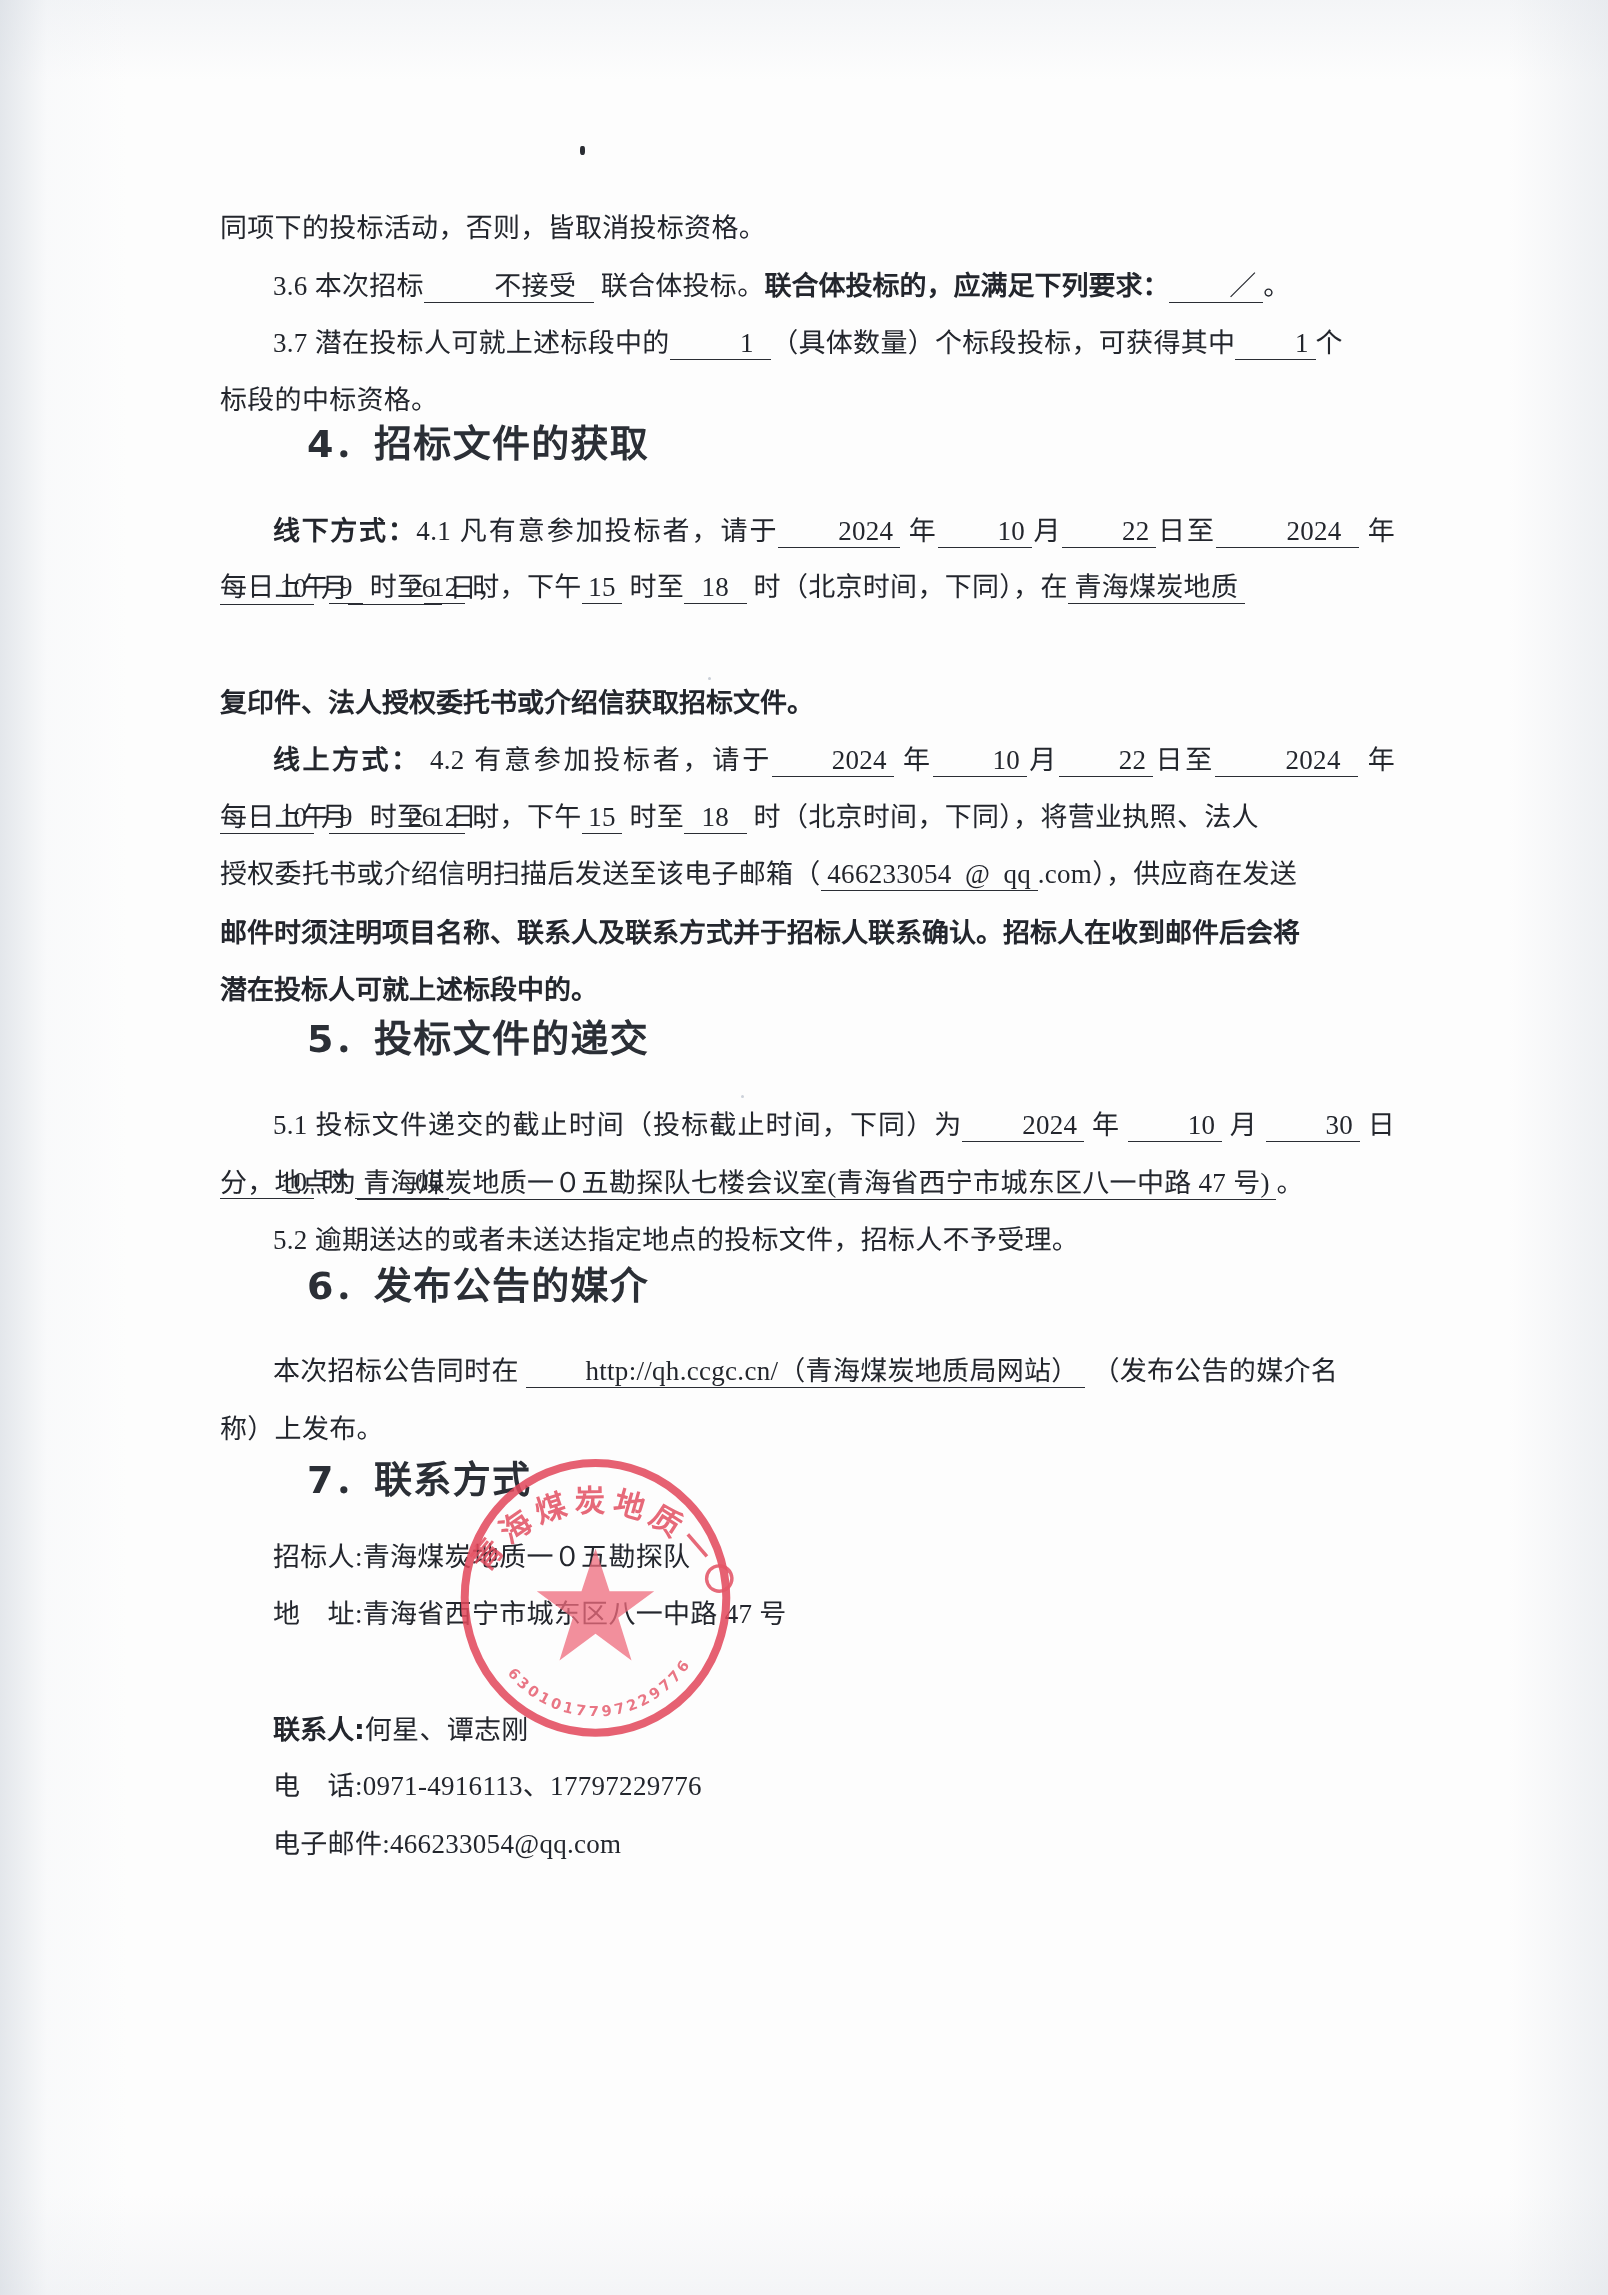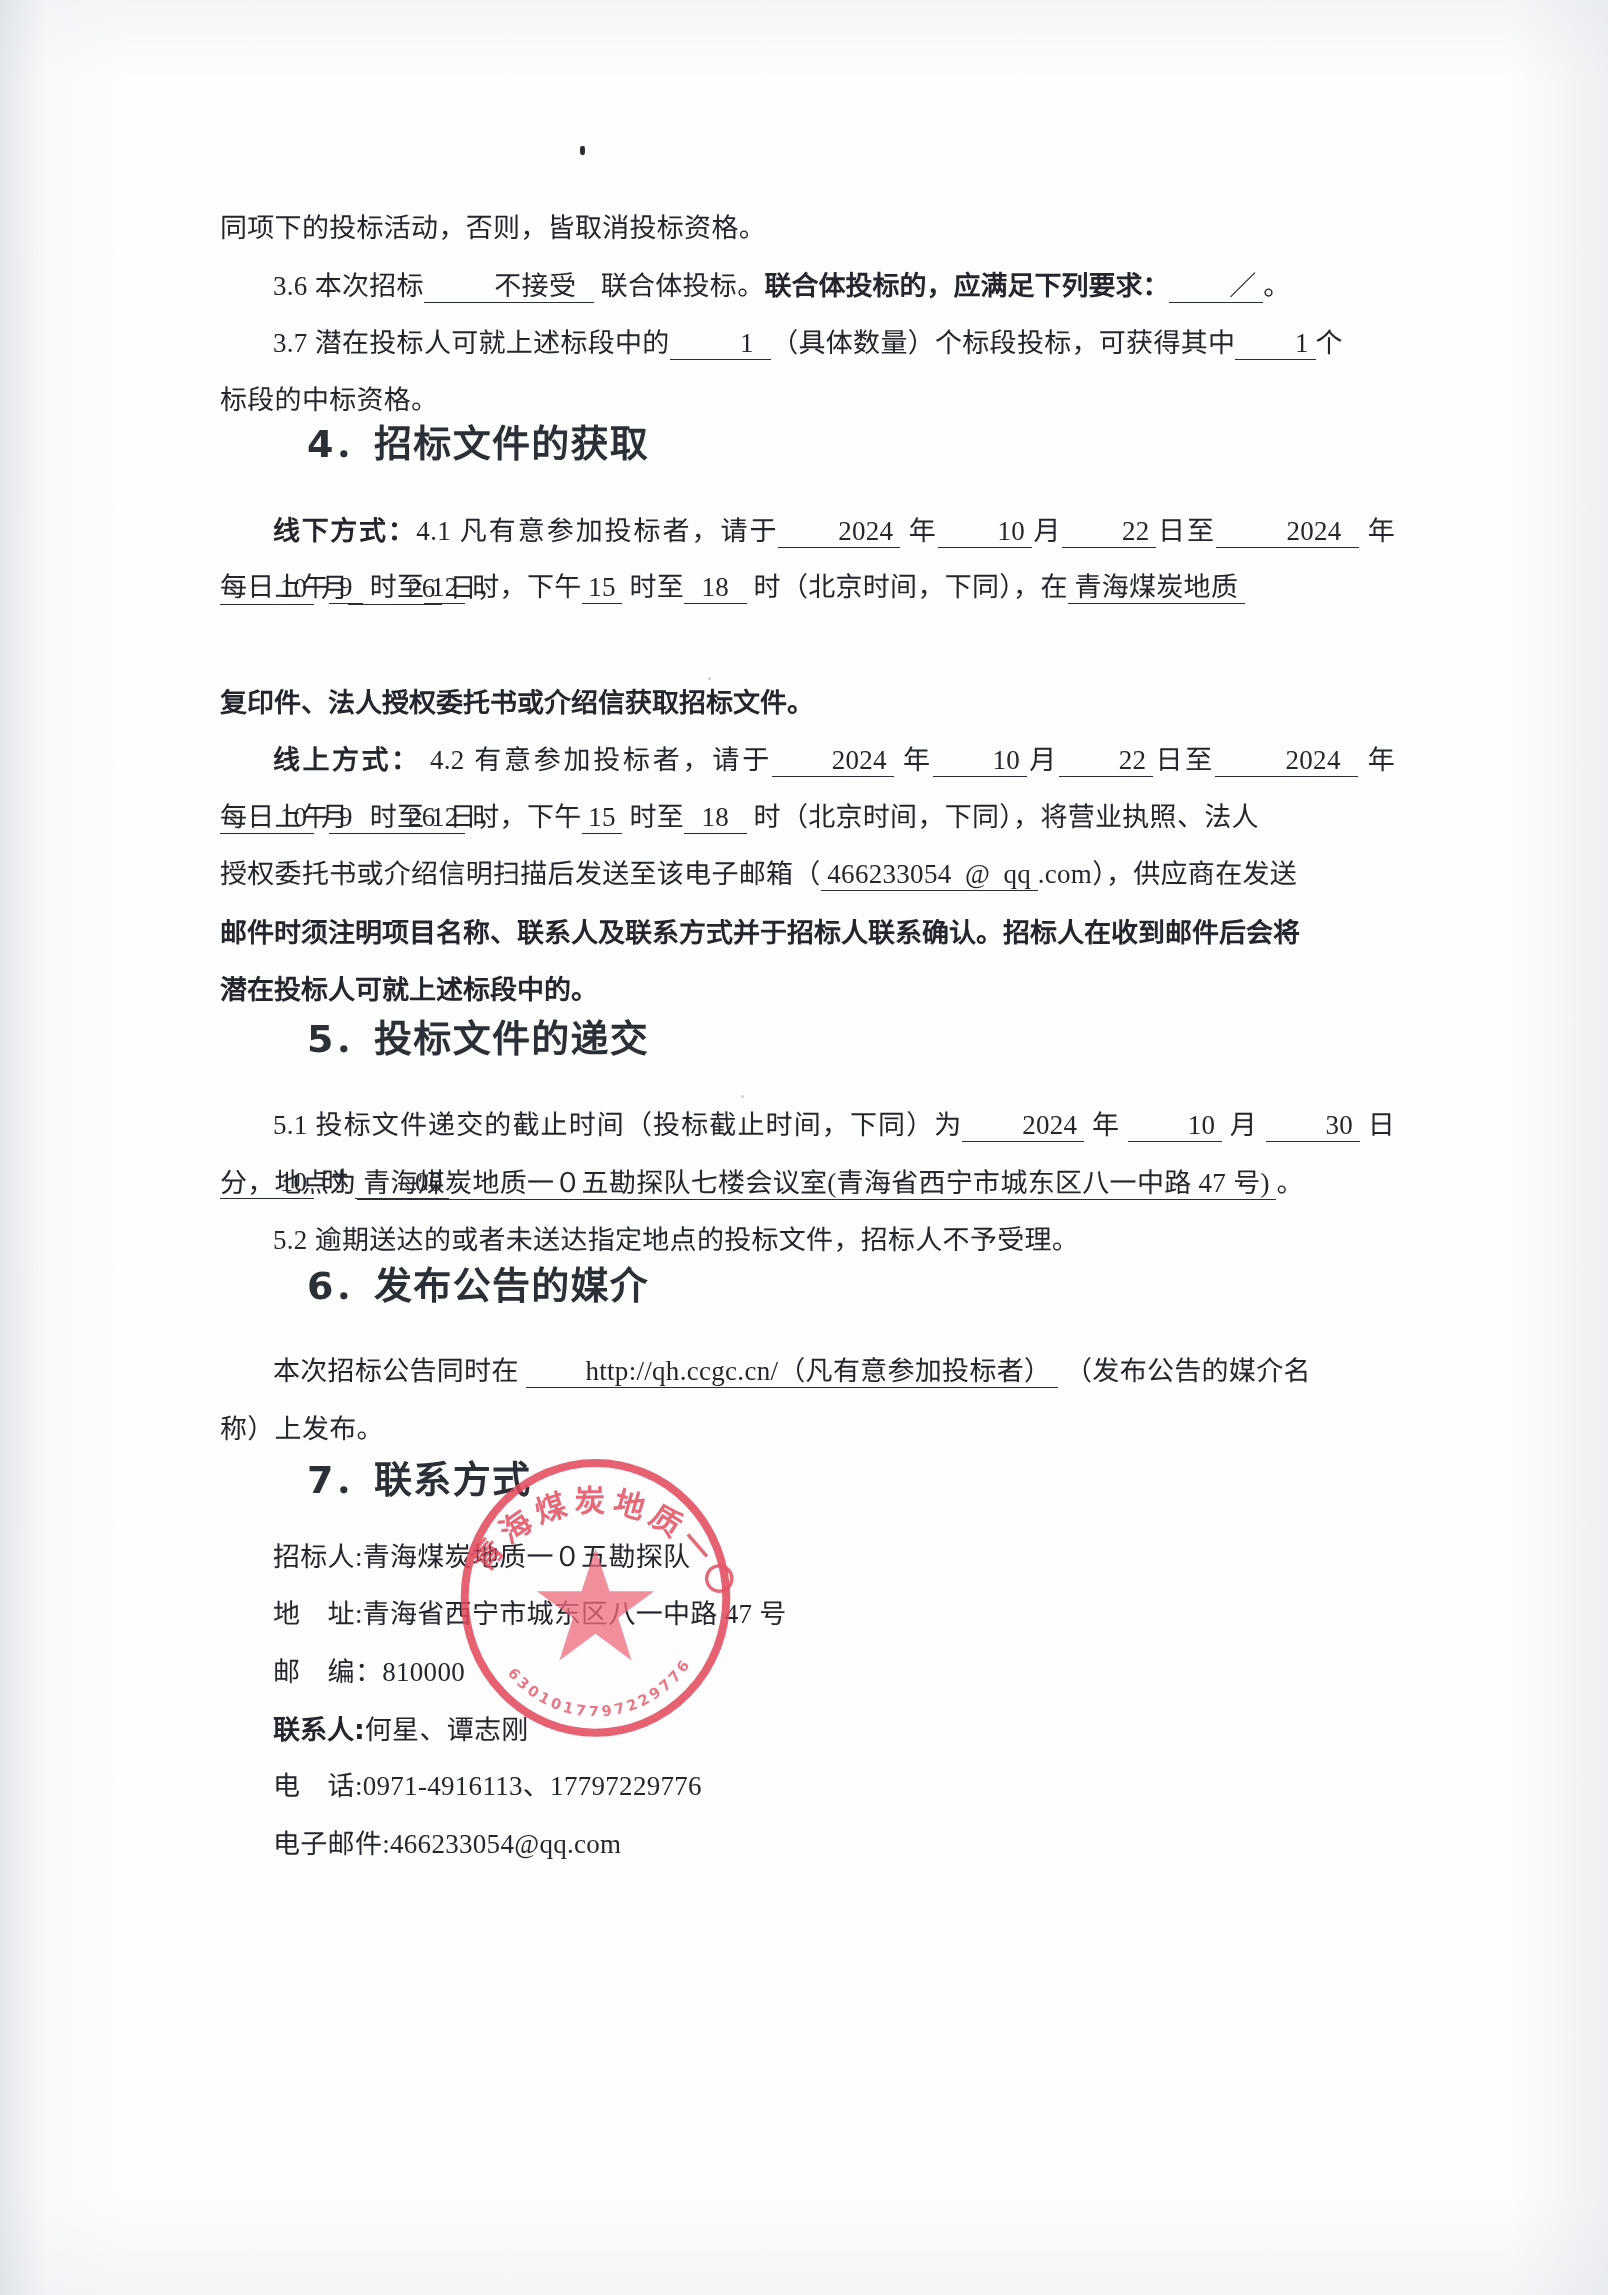--- a/index.html
+++ b/index.html
@@ -189,37 +189,34 @@
 
     <p class="para ln indent" style="top:1198px;">
       <span>5.2</span>
       <span>逾期送达的或者未送达指定地点的投标文件，招标人不予受理。</span>
     </p>
 
     <h2 class="heading ln" style="top:1249px;">6．发布公告的媒介</h2>
 
     <p class="para ln indent" style="top:1329px;">
       <span>本次招标公告同时在</span>
-      <span class="fill"><span>http://qh.ccgc.cn/</span><span>（凡有意参加投标者）</span></span>
+      <span class="fill"><span>http://qh.ccgc.cn/</span><span>（青海煤炭地质局网站）</span></span>
       <span>（发布公告的媒介名</span>
     </p>
     <p class="para ln" style="top:1387px;">
       <span>称）上发布。</span>
     </p>
 
     <h2 class="heading ln" style="top:1435px;margin-top:8px;">7．联系方式</h2>
 
     <p class="para ln" style="top:1515px;padding-left:53px;">
       <span>招标人:</span><span>青海煤炭地质一０五勘探队</span>
     </p>
     <p class="para ln" style="top:1572px;padding-left:53px;">
       <span>地　址:</span><span>青海省西宁市城东区八一中路 47 号</span>
-    </p>
-    <p class="para ln" style="top:1630px;padding-left:53px;">
-      <span>邮　编：</span><span>810000</span>
     </p>
     <p class="para ln" style="top:1687px;padding-left:53px;">
       <span class="hei">联系人:</span><span>何星、谭志刚</span>
     </p>
     <p class="para ln" style="top:1744px;padding-left:53px;">
       <span>电　话:</span><span>0971-4916113、17797229776</span>
     </p>
     <p class="para ln" style="top:1802px;padding-left:53px;">
       <span>电子邮件:</span><span>466233054@qq.com</span>
     </p>

